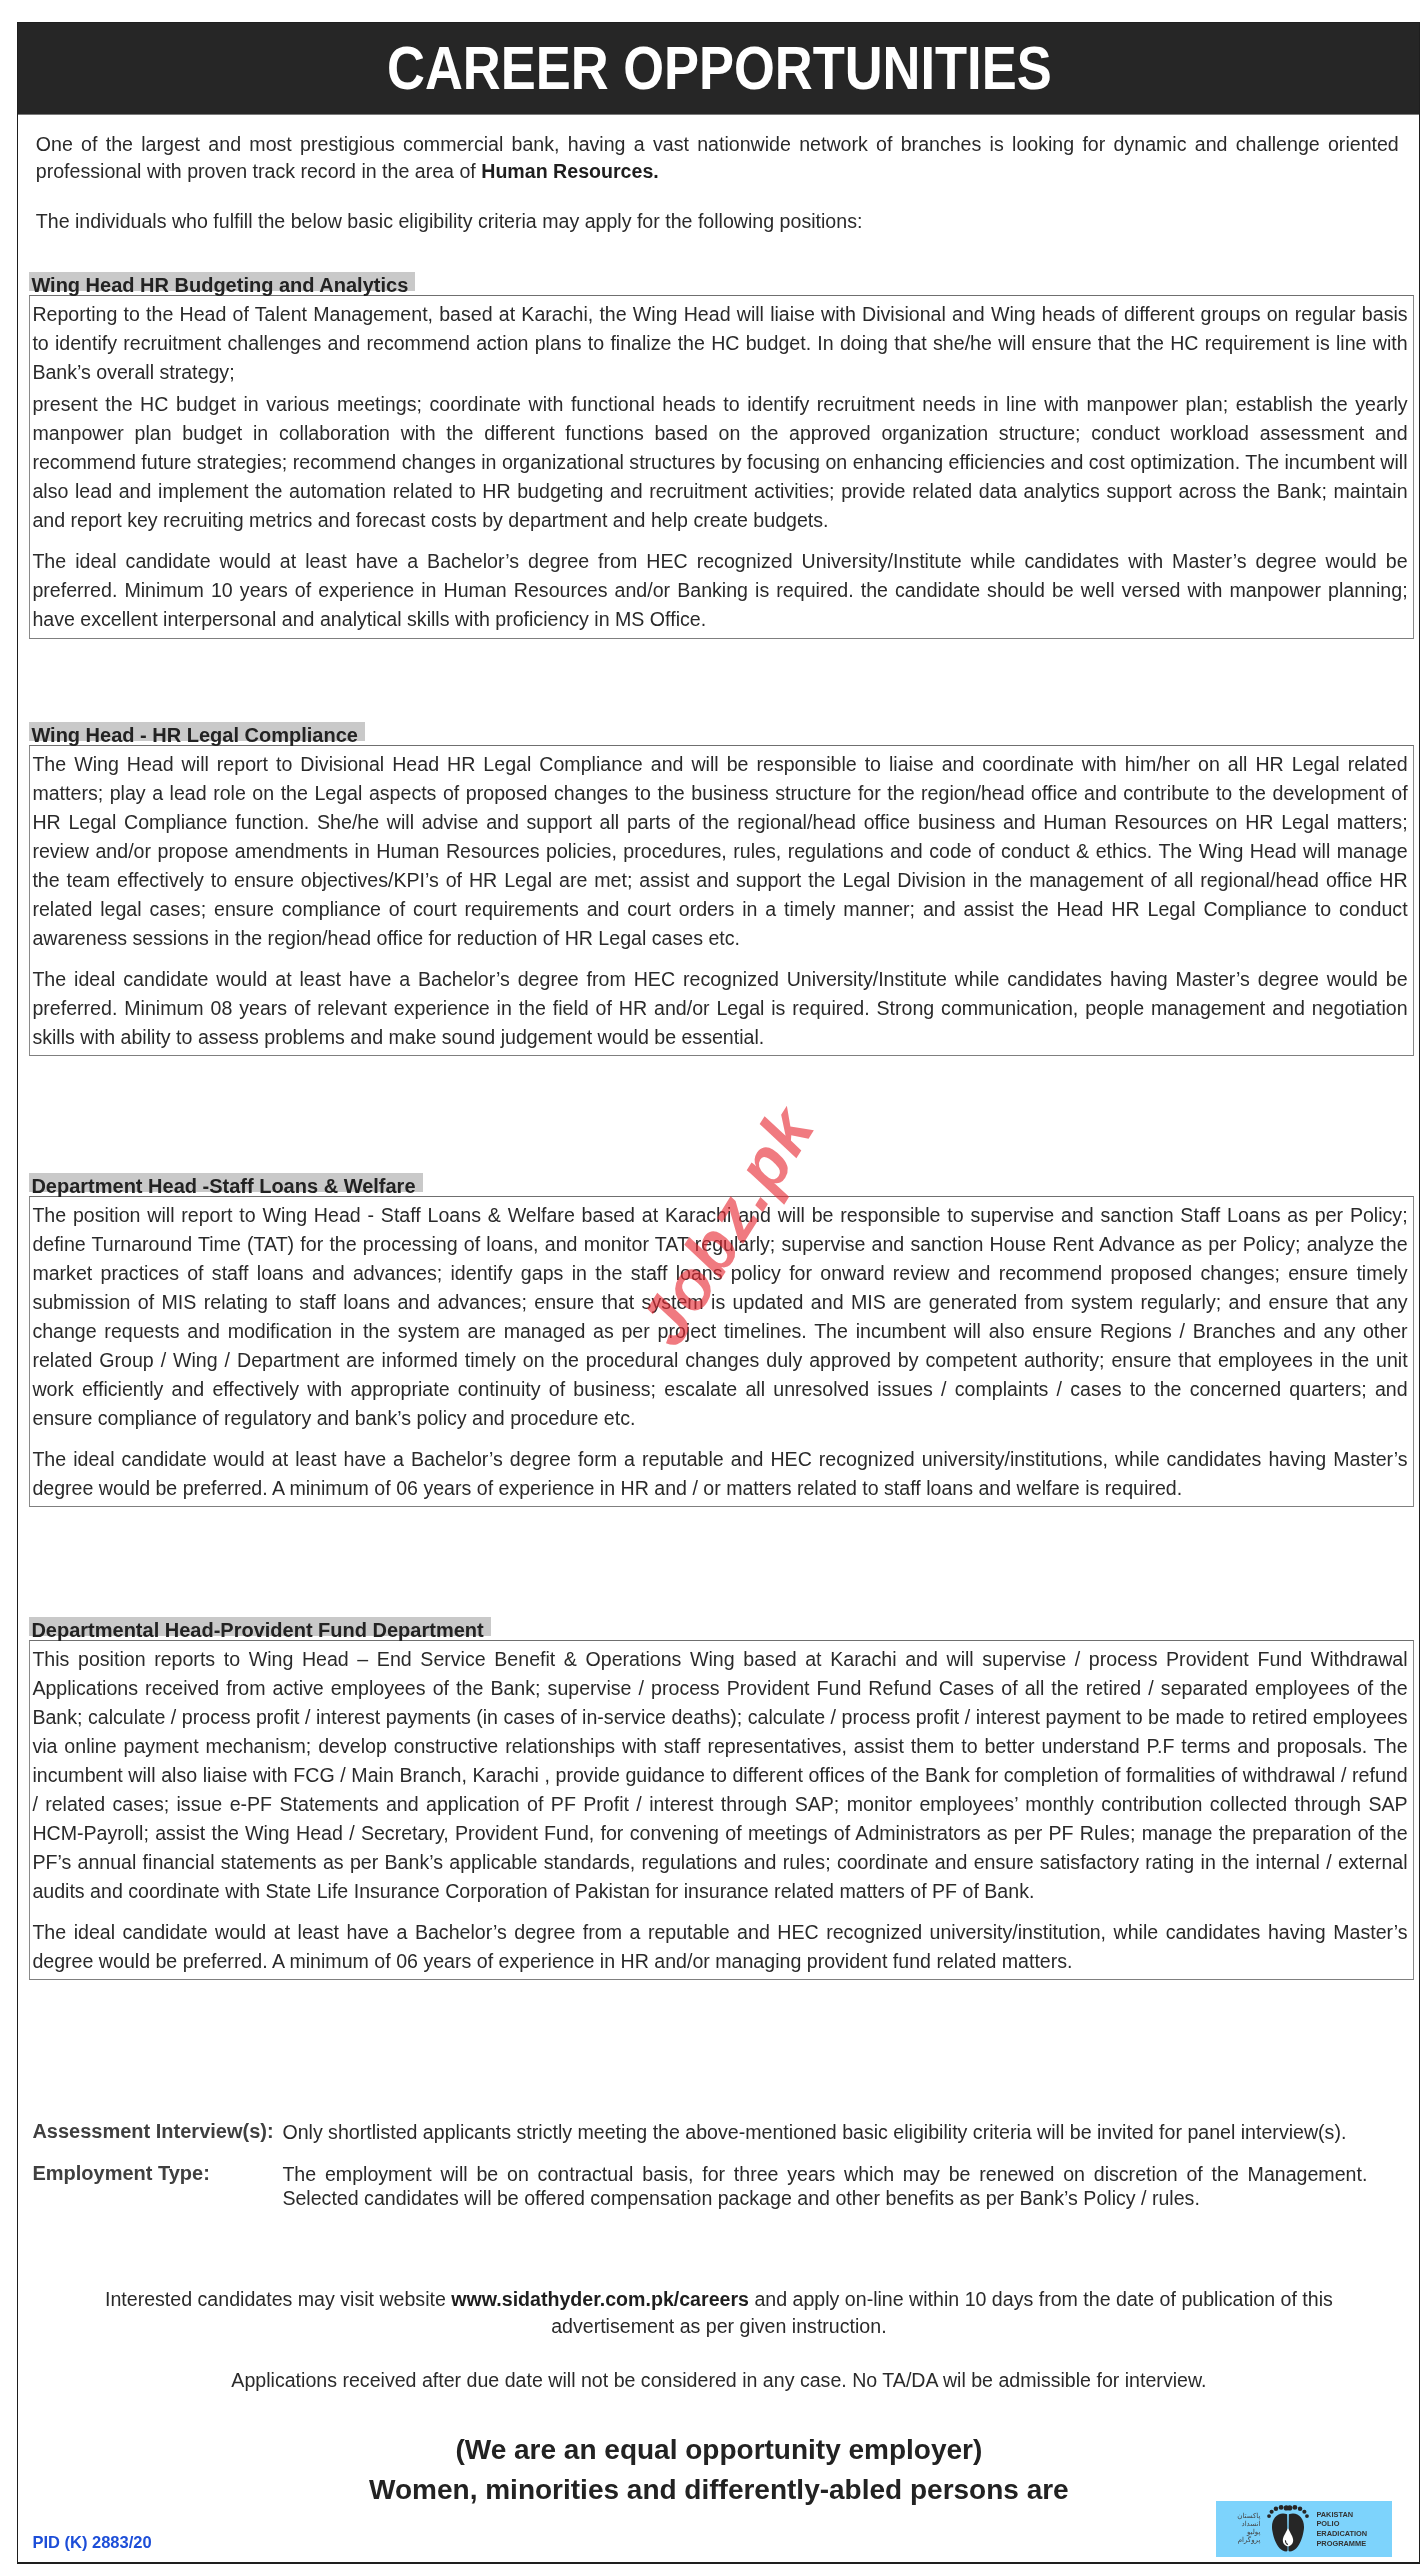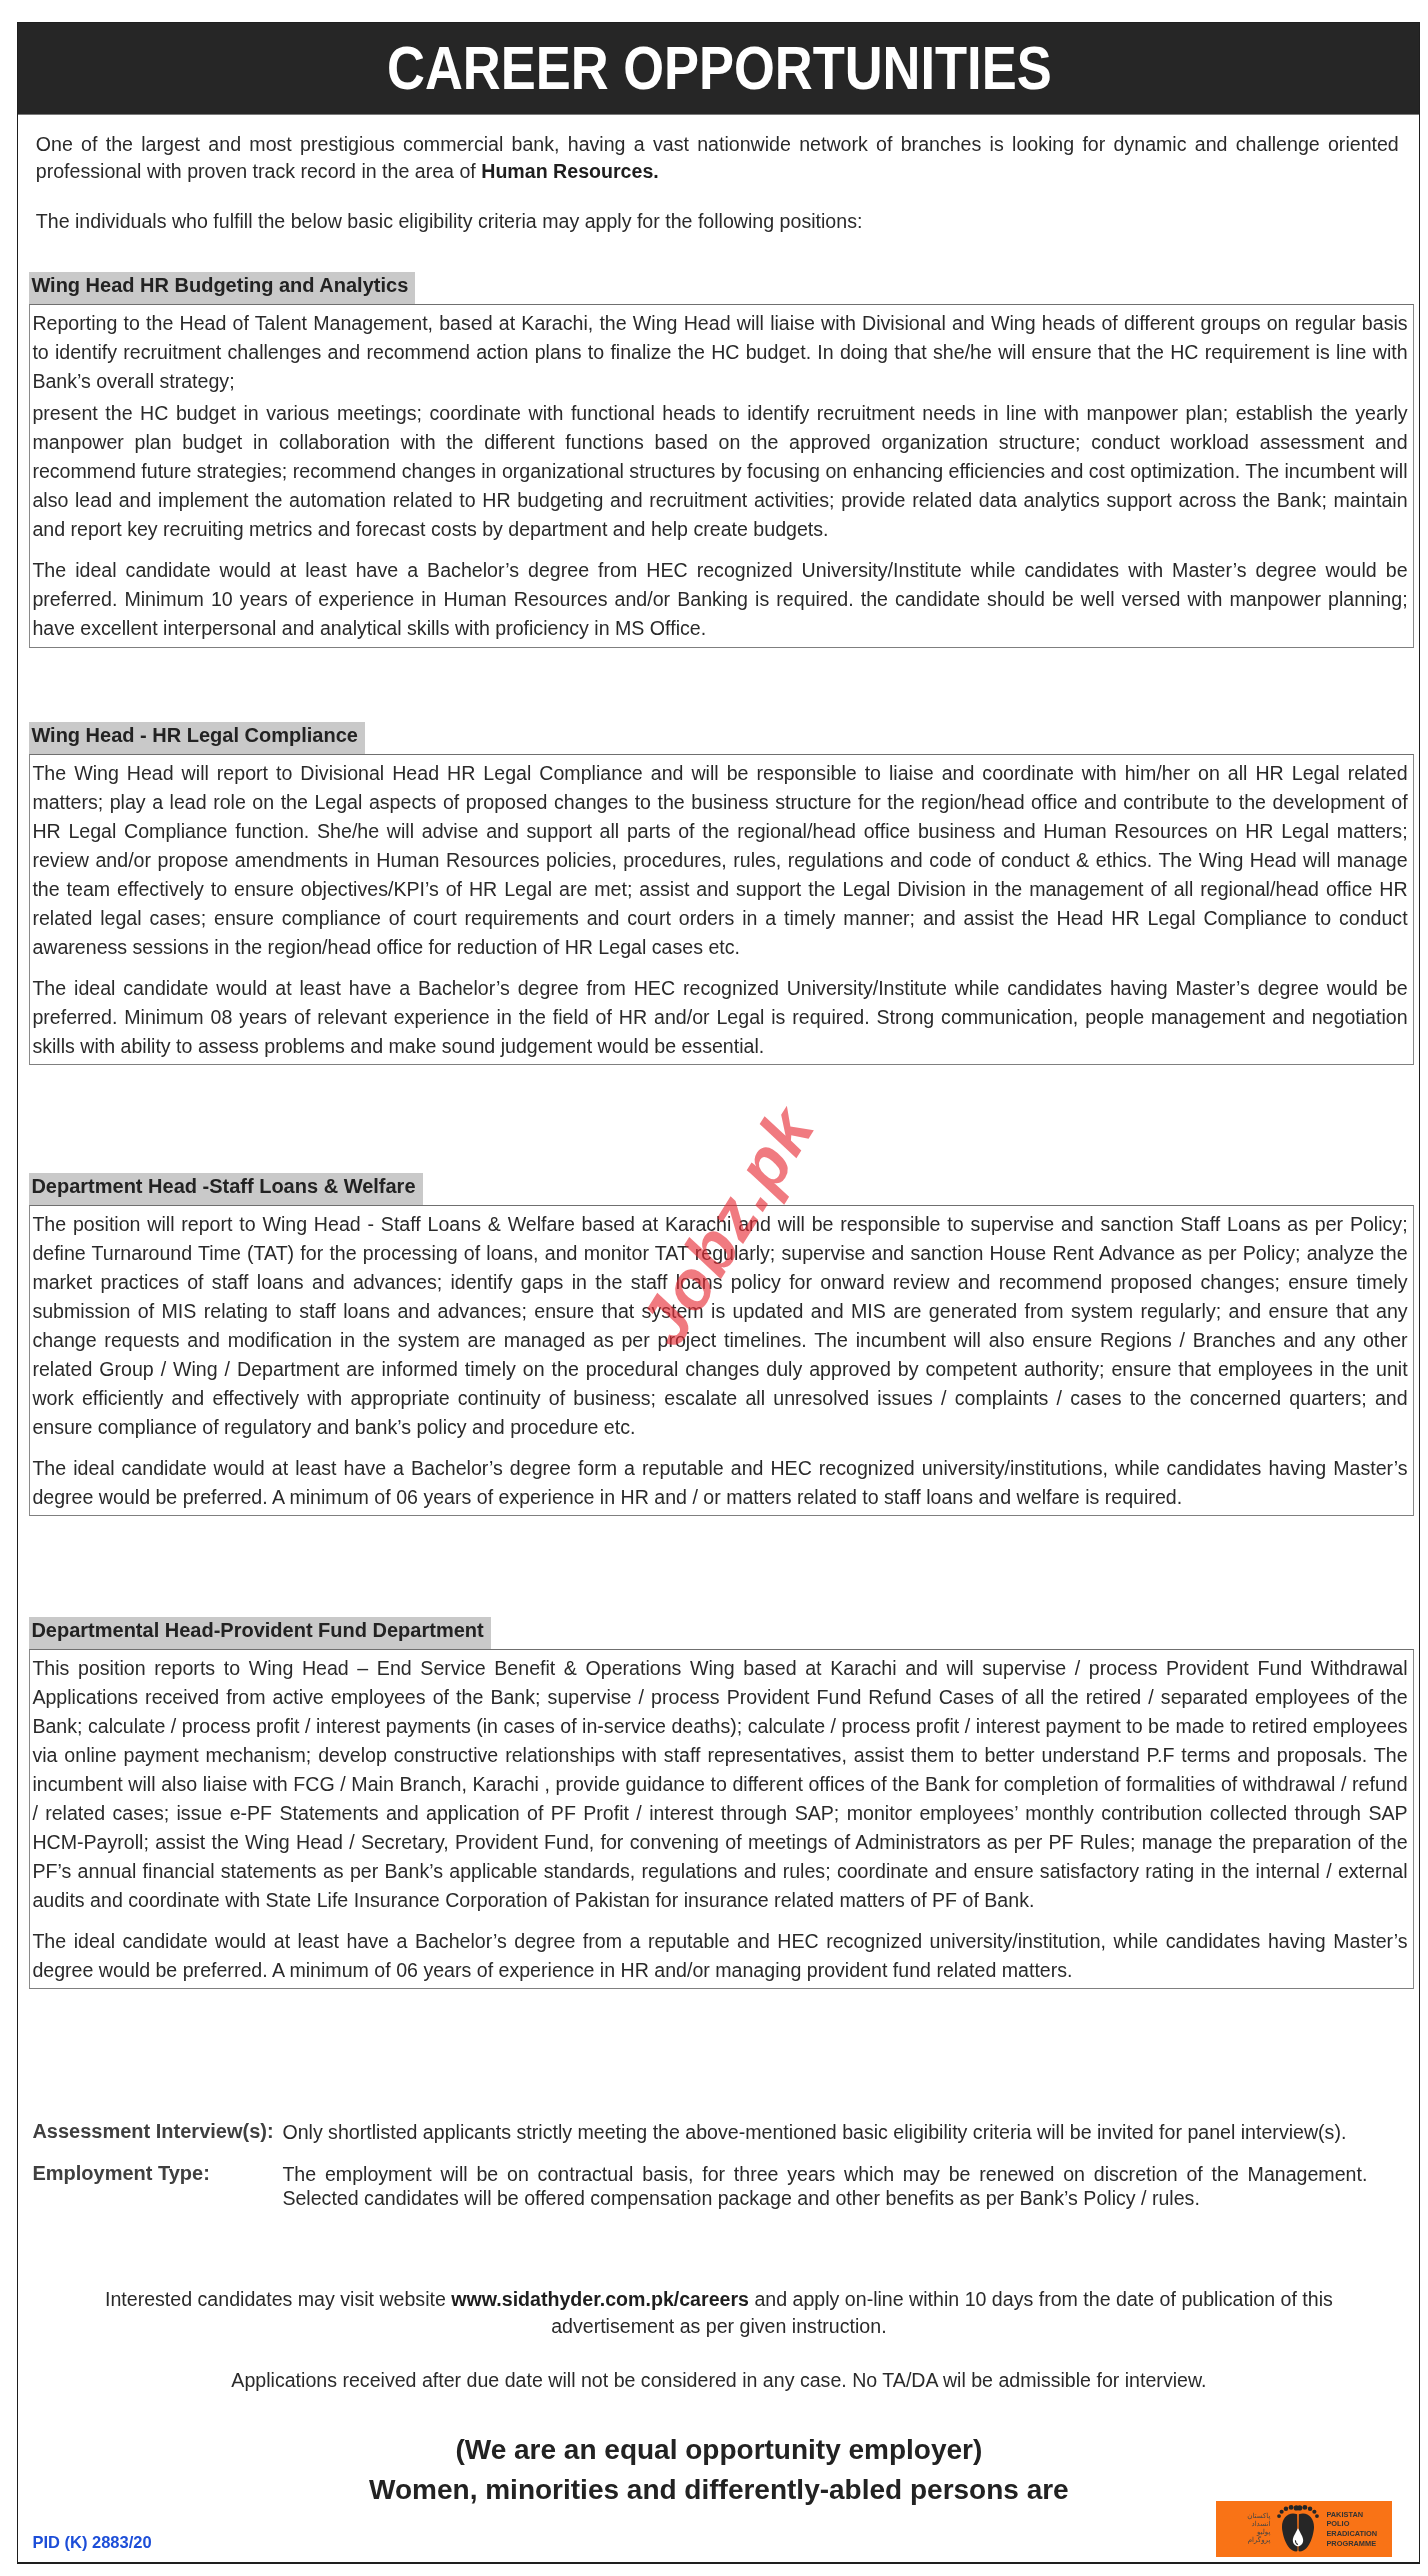--- a/index.html
+++ b/index.html
@@ -63,21 +63,21 @@
     position: absolute;
     left: 10.4px;
     width: 1385px;
   }
   .section-heading {
     display: inline-block;
     background: #c9c9c9;
     font-weight: bold;
     font-size: 20px;
     line-height: 26px;
-    height: 32px;
+    height: 19px;
     padding: 0 7px 0 2.6px;
     color: #222222;
     white-space: nowrap;
   }
   .section-box {
     border: 0.9px solid #8a8a8a;
     border-top: 1.7px solid #6f6f6f;
     border-bottom: 1.7px solid #7f7f7f;
     padding: 3.5px 5.2px 3.5px 2.6px;
     background: #ffffff;
@@ -140,25 +140,25 @@
     position: absolute;
     left: 14px;
     font-weight: bold;
     font-size: 16.5px;
     color: #1d4ed8;
   }
   .logo {
     position: absolute;
     width: 176px;
     height: 56px;
-    background: #f97316;
+    background: #7dd3fc;
     display: flex;
     align-items: center;
-    justify-content: flex-end;
-    padding: 0 5px;
+    justify-content: flex-start;
+    padding: 0 14px;
     box-sizing: border-box;
   }
   .logo-urdu {
     font-family: "DejaVu Sans", sans-serif;
     font-size: 7px;
     line-height: 7.8px;
     color: #444;
     text-align: right;
     width: 30px;
     direction: rtl;

